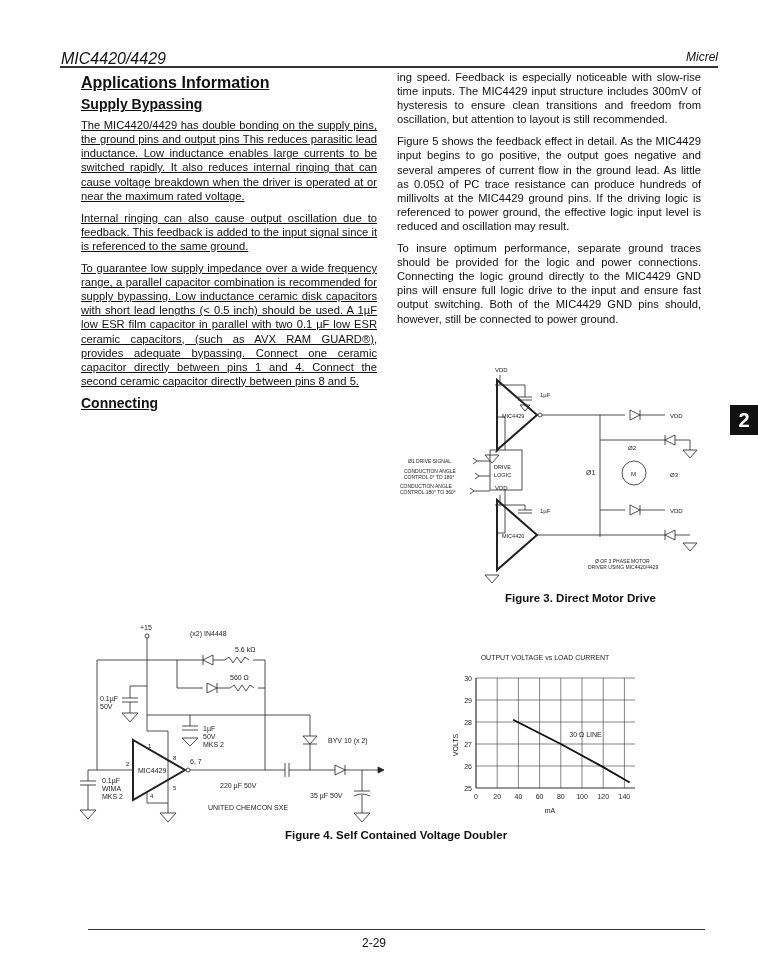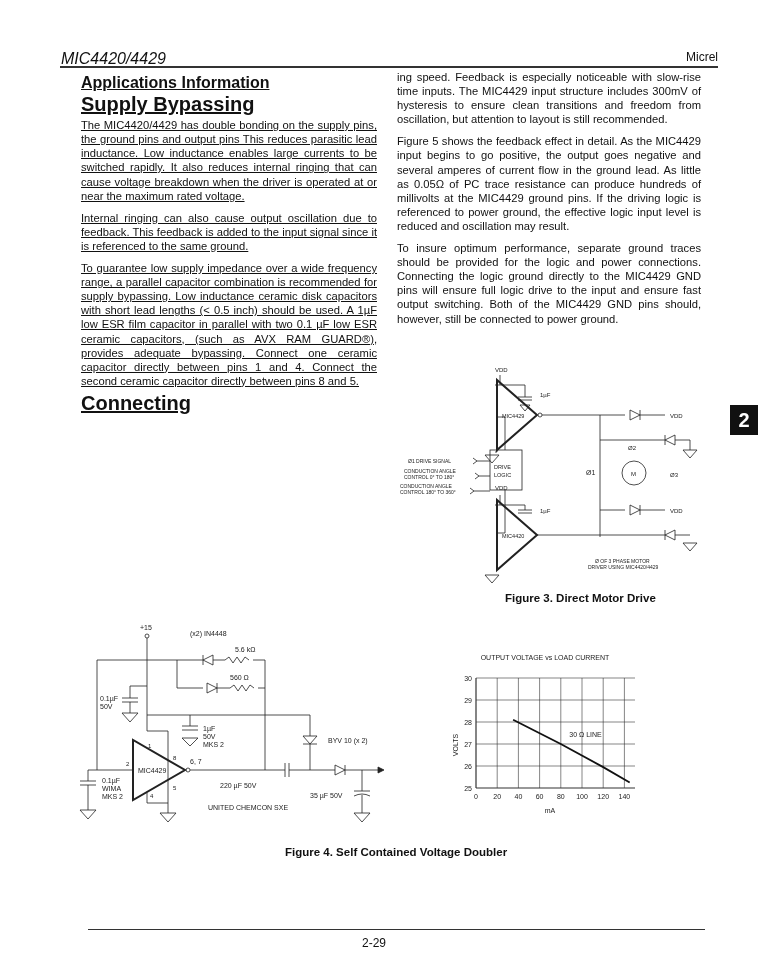--- a/index.html
+++ b/index.html
@@ -1,24 +1,24 @@
 <!DOCTYPE html>
 <html><head>
 <meta charset="utf-8">
 <style>
   html,body{margin:0;padding:0;background:#fff;}
   body{width:758px;height:975px;position:relative;overflow:hidden;font-family:"Liberation Sans",sans-serif;color:#111;}
   .hdr-left{position:absolute;left:61px;top:50px;font-size:16px;font-style:italic;}
-  .hdr-right{position:absolute;right:40px;top:50px;font-size:12px;}
+  .hdr-right{position:absolute;right:40px;top:50px;font-size:12px;font-style:italic;}
   .hdr-rule{position:absolute;left:60px;top:66px;width:658px;height:1.5px;background:#333;}
   .col{position:absolute;font-size:11.2px;line-height:14.1px;text-align:justify;}
   .colL{left:81px;top:73px;width:296px;text-decoration:underline;}
   .colR{left:397px;top:70px;width:304px;}
   h1{font-size:16px;margin:3px 0 7px 0;font-weight:bold;}
-  h2{font-size:20px;margin:0 0 7px 0;font-weight:bold;}
+  h2{font-size:14px;margin:0 0 7px 0;font-weight:bold;}
   p{margin:0 0 8px 0;}
   .tab{position:absolute;left:730px;top:405px;width:28px;height:30px;background:#111;color:#fff;font-weight:bold;font-size:20px;text-align:center;line-height:30px;}
   .fig-cap{position:absolute;font-weight:bold;font-size:11.5px;}
   svg text{font-family:"Liberation Sans",sans-serif;fill:#222;}
   .foot-rule{position:absolute;left:88px;top:929px;width:617px;height:1px;background:#333;}
   .pnum{position:absolute;left:362px;top:936px;font-size:12px;}
 </style>
 </head>
 <body>
 
@@ -234,16 +234,16 @@
       <text x="32" y="98.5" font-size="7" text-anchor="end">27</text>
       <text x="32" y="76.5" font-size="7" text-anchor="end">28</text>
       <text x="32" y="54.5" font-size="7" text-anchor="end">29</text>
       <text x="32" y="32.5" font-size="7" text-anchor="end">30</text>
     </g>
     <g id="c-series">
       <polyline points="73.1,71.79999999999997 120.8,96 163.2,119.10000000000002 189.7,134.5" fill="none" stroke="#111" stroke-width="1.8"></polyline>
     </g>
   <text id="c-annot" font-size="7" x="129.28" y="89.39999999999998">30 Ω LINE</text>
 </svg>
-<div class="fig-cap" style="left:285px;top:846px">Figure 4.  Self Contained Voltage Doubler</div>
+<div class="fig-cap" style="left:285px;top:829px">Figure 4.  Self Contained Voltage Doubler</div>
 
 <div class="foot-rule"></div>
 <div class="pnum">2-29</div>
 
 </body></html>

